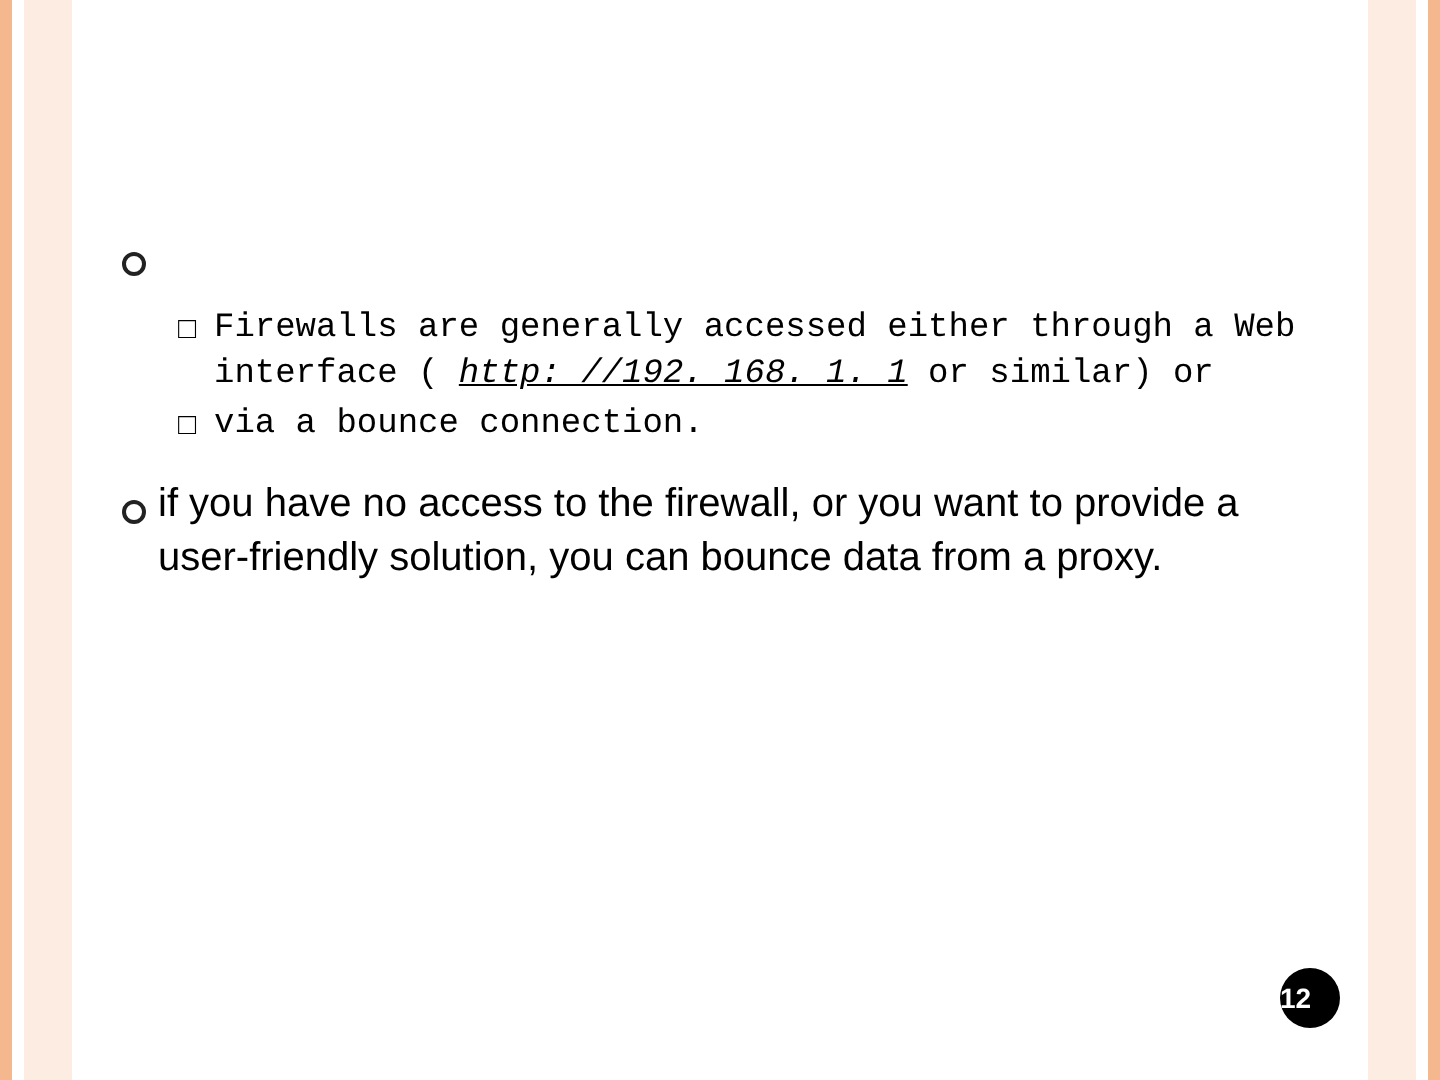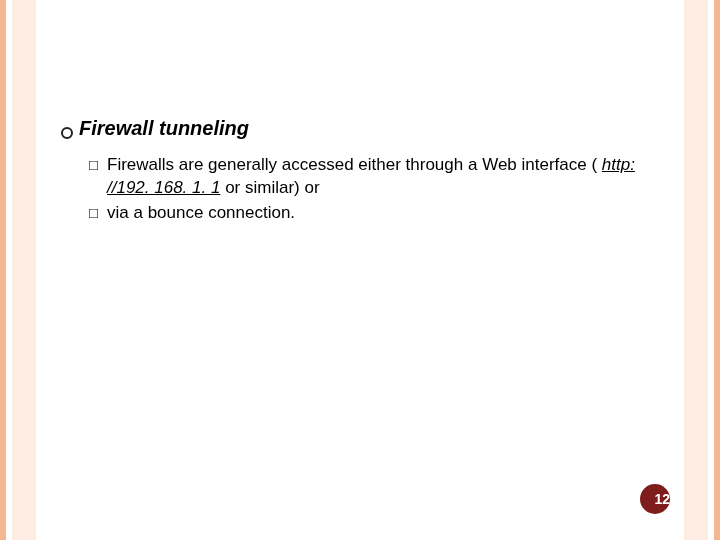--- a/index.html
+++ b/index.html
@@ -74,74 +74,75 @@
     align-items: flex-start;
     margin-bottom: 2px;
   }
   .lvl2 > .bullet {
     flex: 0 0 auto;
     width: 18px;
     font-family: "Arial", sans-serif;
     font-size: 15px;
     line-height: 1.4;
   }
-  .lvl2 > .text { flex: 1 1 auto; }
+  .lvl2 > .text { flex: 1 1 auto; font-family: Liberation Mono, monospace; }
 
   .url {
     font-style: italic;
     text-decoration: underline;
   }
 
   .page-number {
     position: absolute;
     right: 44px;
     bottom: 26px;
-    background: #7f1d1d;
+    background: #000000;
     color: #fff;
     width: 30px;
     height: 30px;
     border-radius: 50%;
     display: flex;
     align-items: center;
-    justify-content: flex-end;
+    justify-content: flex-start;
     font-size: 14px;
     font-weight: bold;
     z-index: 2;
   }
 </style>
 </head>
 <body>
 
 <div class="slide">
   <div class="inner-stripe-left"></div>
   <div class="inner-stripe-right"></div>
 
   <div class="content">
 
     <div class="lvl1">
       <span class="bullet"><span class="ring"></span></span>
-      <span class="text">
-        <span class="title-line">Firewall tunneling</span>
-      </span>
     </div>
 
     <div class="sublist">
       <div class="lvl2">
         <span class="bullet">□</span>
         <span class="text">
           <span>Firewalls are generally accessed either through a Web interface ( </span><span class="url">http: //192. 168. 1. 1</span><span>  or similar) or</span>
         </span>
       </div>
       <div class="lvl2">
         <span class="bullet">□</span>
         <span class="text">
           <span>via a bounce connection.</span>
         </span>
       </div>
     </div>
 
+    <div class="lvl1">
+      <span class="bullet"><span class="ring"></span></span>
+      <span class="text">if you have no access to the firewall, or you want to provide a user-friendly solution, you can bounce data from a proxy.</span>
+    </div>
 
   </div>
 
   <div class="page-number">
     <span>12</span>
   </div>
 </div>
 
 </body></html>

